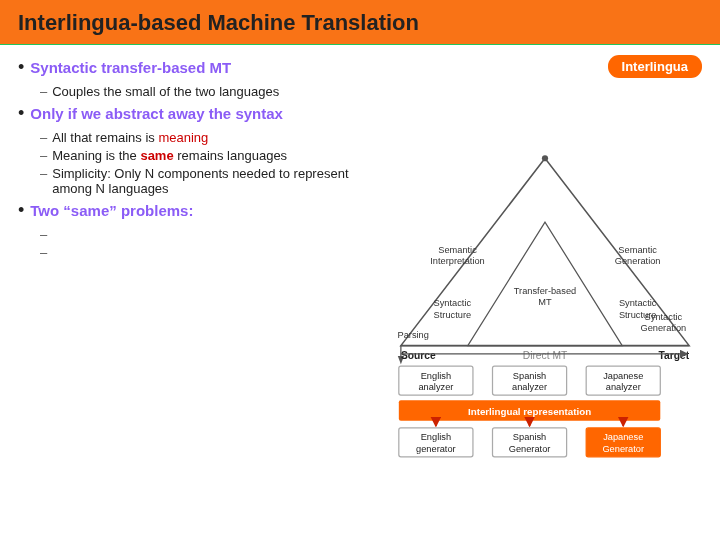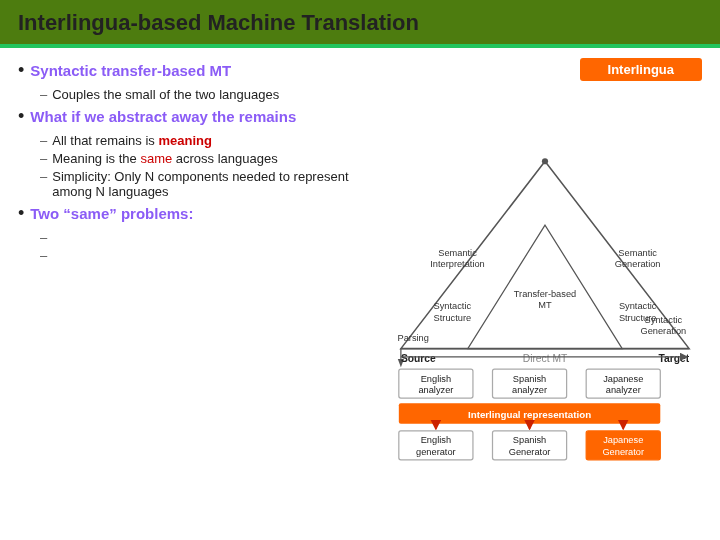--- a/index.html
+++ b/index.html
@@ -6,22 +6,22 @@
     body {
       width: 720px;
       height: 540px;
       font-family: Arial, sans-serif;
       background: #fff;
       overflow: hidden;
     }
 
     
     .header {
-      background: #4d7c0f;
-      border-bottom: 4px solid #22c55e;
+      background: #f97316;
+      border-bottom: 1px solid #22c55e;
       padding: 10px 18px 8px 18px;
     }
     .header h1 {
       font-size: 22px;
       font-weight: bold;
       color: #222;
     }
 
     
     .main {
@@ -63,45 +63,45 @@
       margin-right: 5px;
       color: #555;
       font-size: 13px;
     }
     .sub-text {
       font-size: 13px;
       color: #222;
     }
     .meaning {
       color: #cc0000;
-      font-weight: bold;
+      font-weight: normal;
     }
     .same {
       color: #cc0000;
-      font-weight: normal;
+      font-weight: bold;
     }
 
     
     .right-col {
       flex: 1;
       padding: 10px 12px 10px 8px;
       position: relative;
     }
 
     
     .interlingua-badge {
       position: absolute;
       top: 10px;
       right: 18px;
       background: #ff6600;
       color: #fff;
       font-size: 13px;
       font-weight: bold;
-      padding: 4px 28px;
-      border-radius: 3px;
+      padding: 4px 14px;
+      border-radius: 11px;
     }
 
     svg.diagram-svg {
       position: absolute;
       top: 0;
       left: 0;
       width: 100%;
       height: 100%;
     }
   </style>
@@ -120,32 +120,32 @@
       <span class="bullet-dot">•</span>
       <span class="bullet-text">Syntactic transfer-based MT</span>
     </div>
     <div class="sub-item">
       <span class="dash">–</span>
       <span class="sub-text">Couples the small of the two languages</span>
     </div>
 
     <div class="bullet-item" style="margin-top:6px;">
       <span class="bullet-dot">•</span>
-      <span class="bullet-text">What if we abstract away the remains</span>
+      <span class="bullet-text">Only if we abstract away the syntax</span>
     </div>
     <div class="sub-item">
       <span class="dash">–</span>
       <span class="sub-text">
         <span>All that remains is </span><span class="meaning">meaning</span>
       </span>
     </div>
     <div class="sub-item">
       <span class="dash">–</span>
       <span class="sub-text">
-        <span>Meaning is the </span><span class="same">same</span><span> across languages</span>
+        <span>Meaning is the </span><span class="same">same</span><span> remains languages</span>
       </span>
     </div>
     <div class="sub-item">
       <span class="dash">–</span>
       <span class="sub-text">Simplicity: Only N components needed to represent among N languages</span>
     </div>
 
     <div class="bullet-item" style="margin-top:6px;">
       <span class="bullet-dot">•</span>
       <span class="bullet-text">Two “same” problems:</span>

